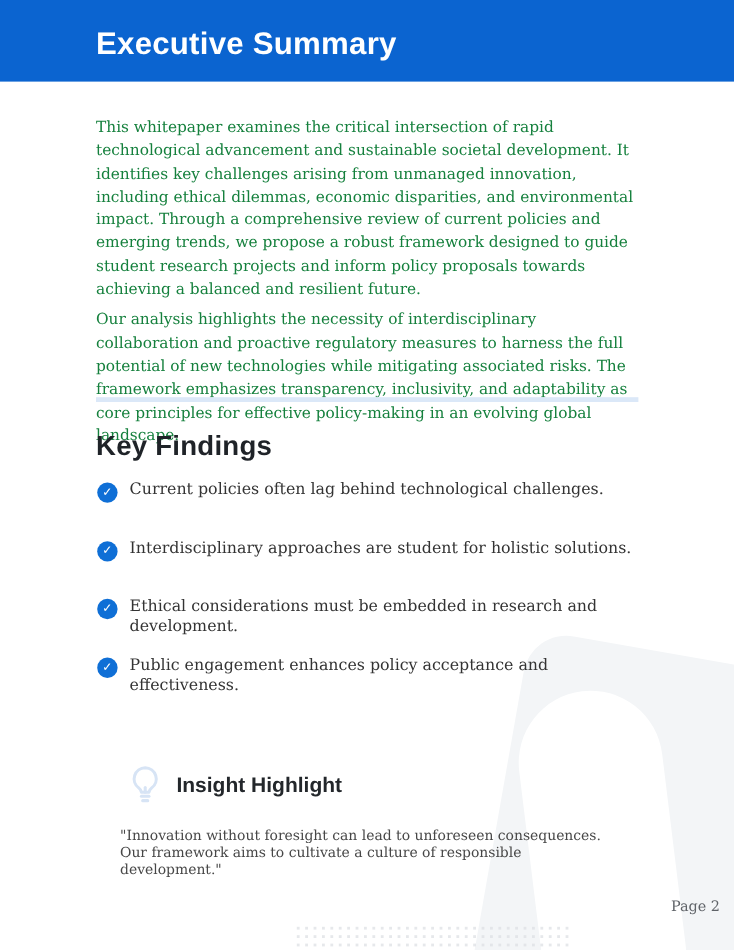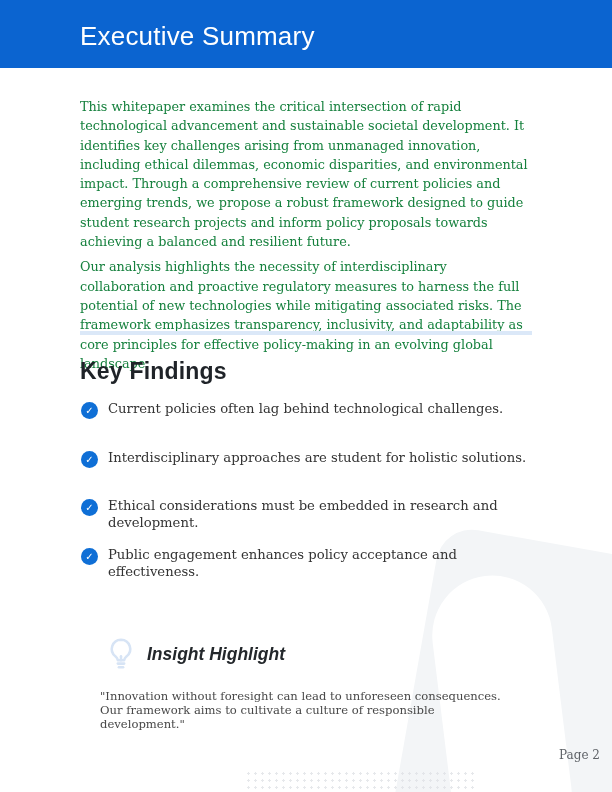--- a/index.html
+++ b/index.html
@@ -41,21 +41,21 @@
     position: absolute; z-index: 2;
     left: 0; top: 0; width: 612px; height: 68px;
     background: #0b64d0;
   }
   .banner-title {
     position: absolute;
     left: 80px; top: 21px;
     margin: 0;
     color: #ffffff;
     font-size: 26px;
-    font-weight: normal;
+    font-weight: bold;
     letter-spacing: 0.2px;
   }
 
   
   .content { position: absolute; z-index: 1; left: 0; top: 0; width: 612px; height: 792px; }
 
   .summary {
     position: absolute;
     left: 80px; top: 97px; width: 452px;
     font-family: "DejaVu Serif", "Liberation Serif", serif;
@@ -105,21 +105,21 @@
     color: #ffffff;
     display: flex; align-items: center; justify-content: center;
     font-family: "DejaVu Sans", sans-serif;
     font-size: 10px;
     font-weight: bold;
   }
 
   .insight-header {
     position: absolute;
     left: 103px; top: 636px;
-    display: flex; align-items: center; font-style: italic;
+    display: flex; align-items: center;
   }
   .bulb-icon { width: 36px; height: 36px; }
   .insight-title {
     margin: 0 0 0 8px;
     font-size: 17.5px;
     font-weight: bold;
     color: #23272b;
   }
   .insight-quote {
     position: absolute;

